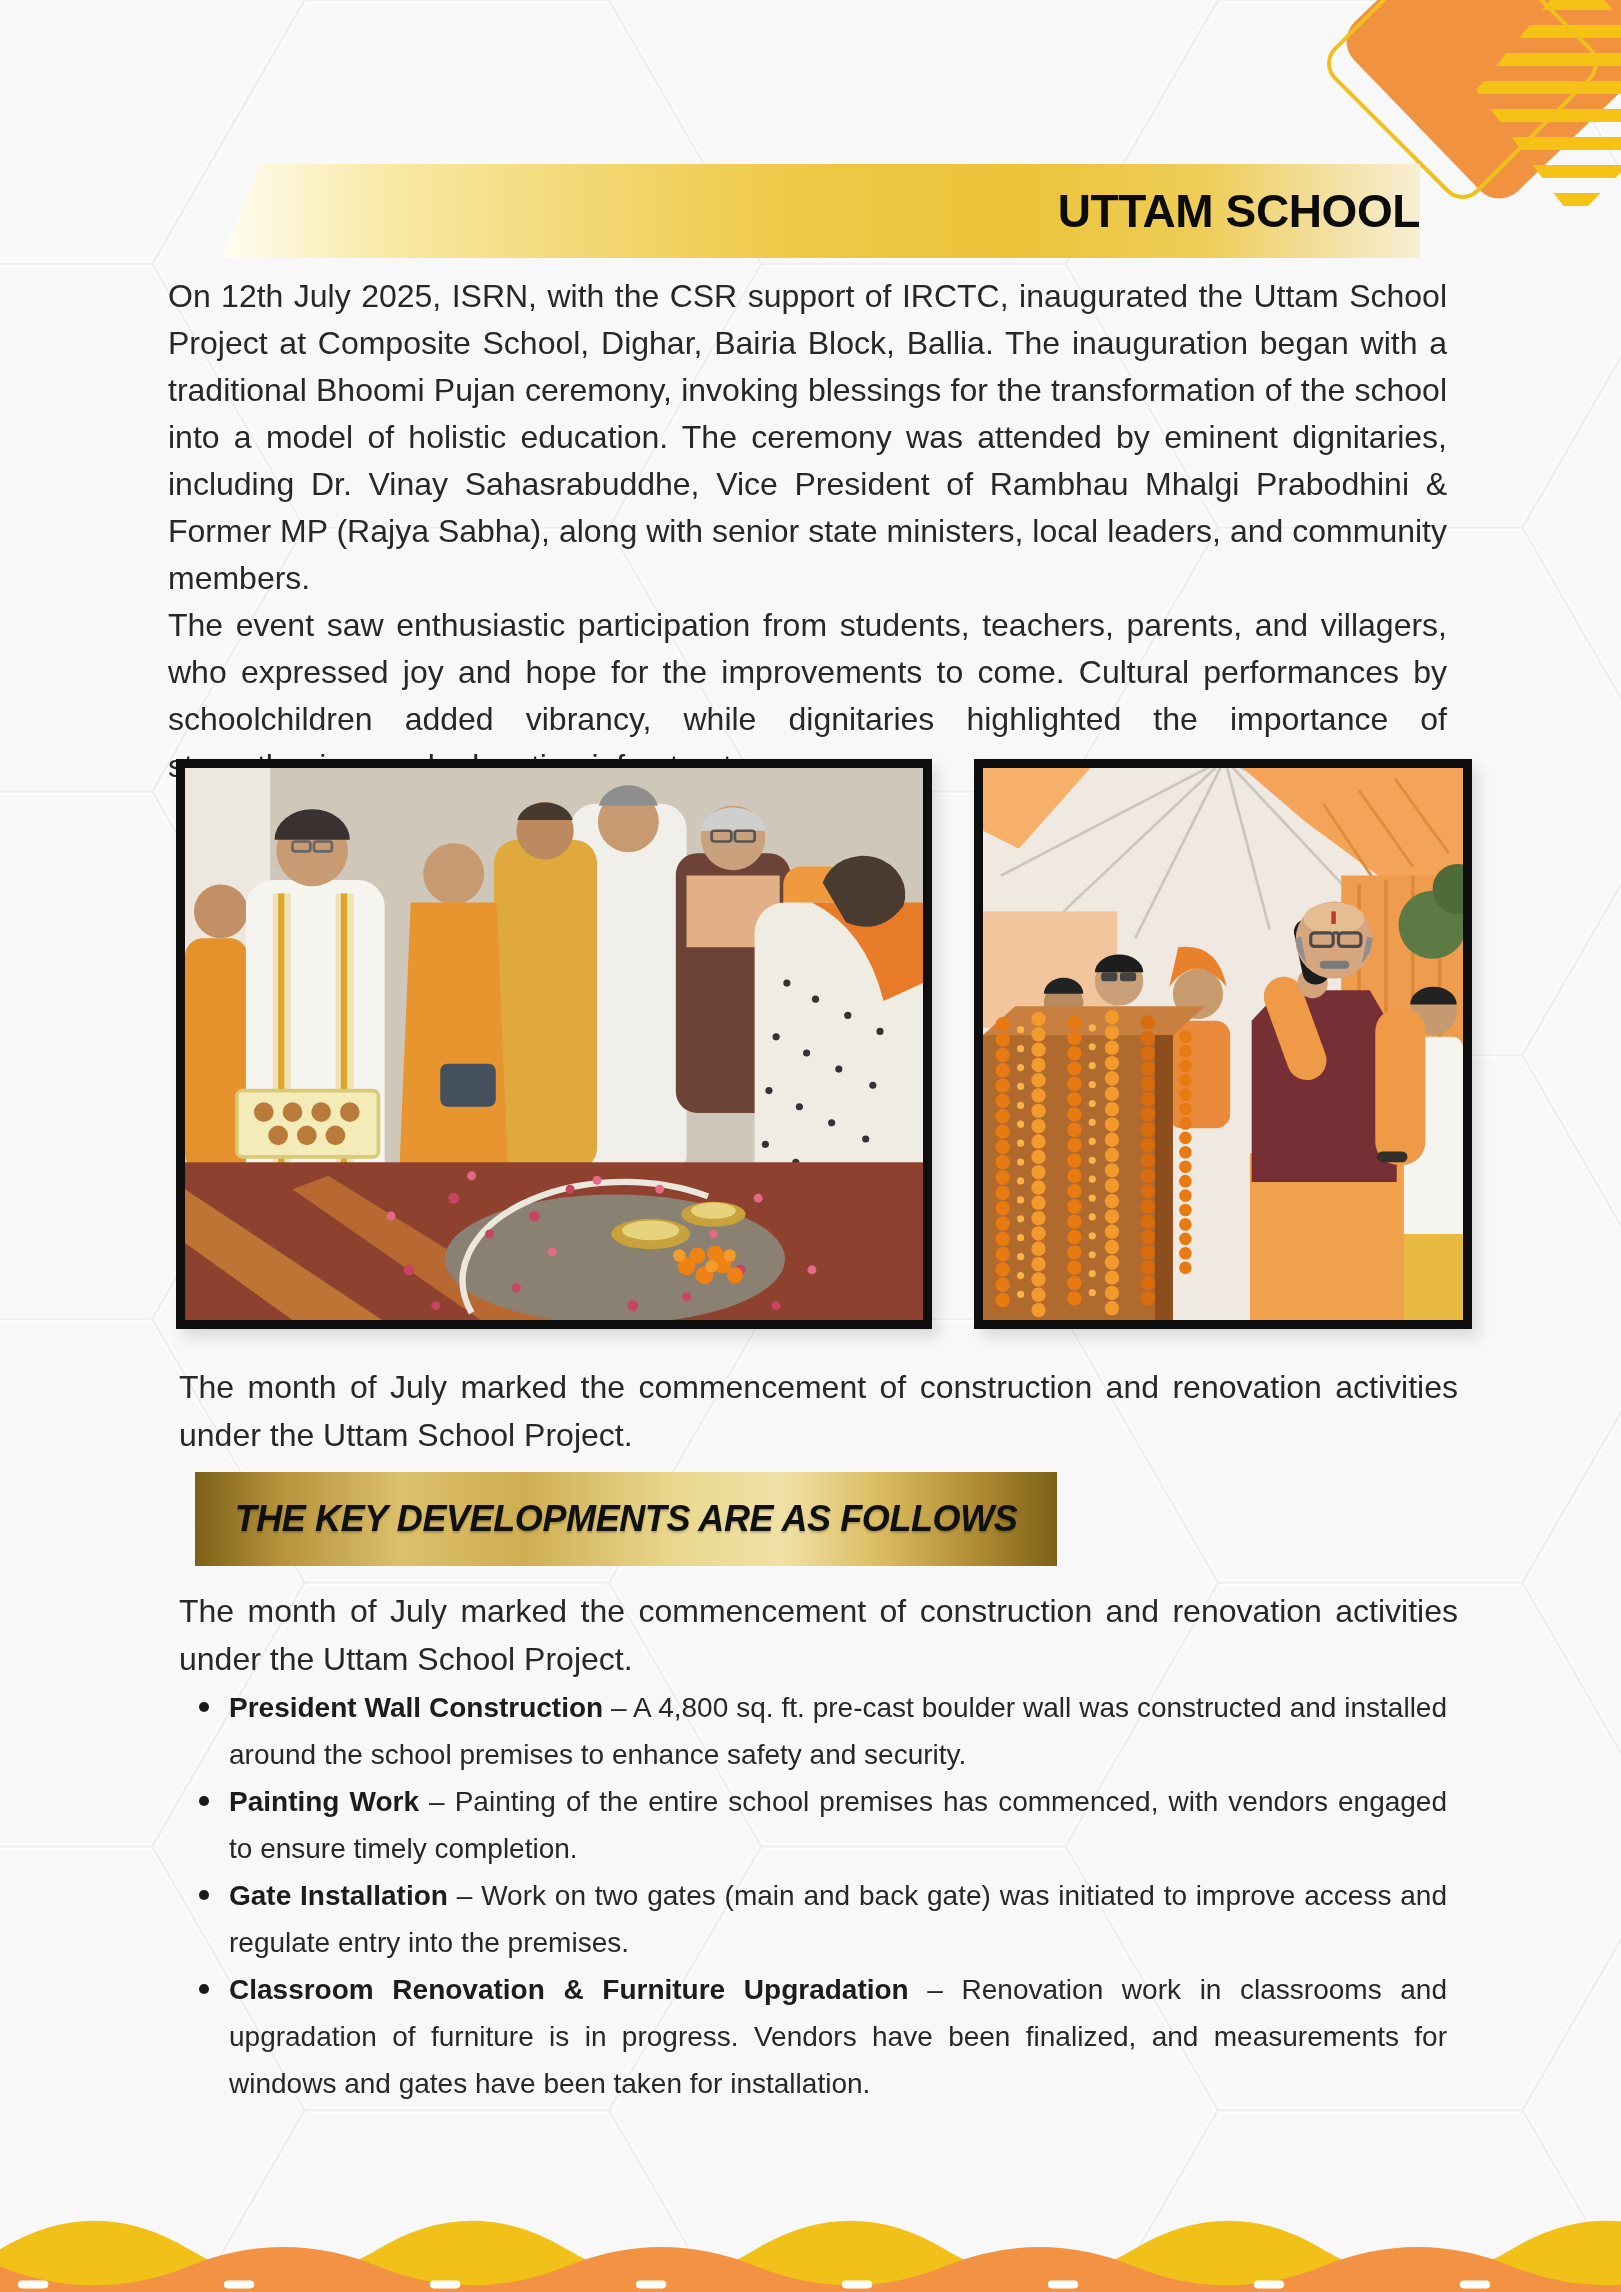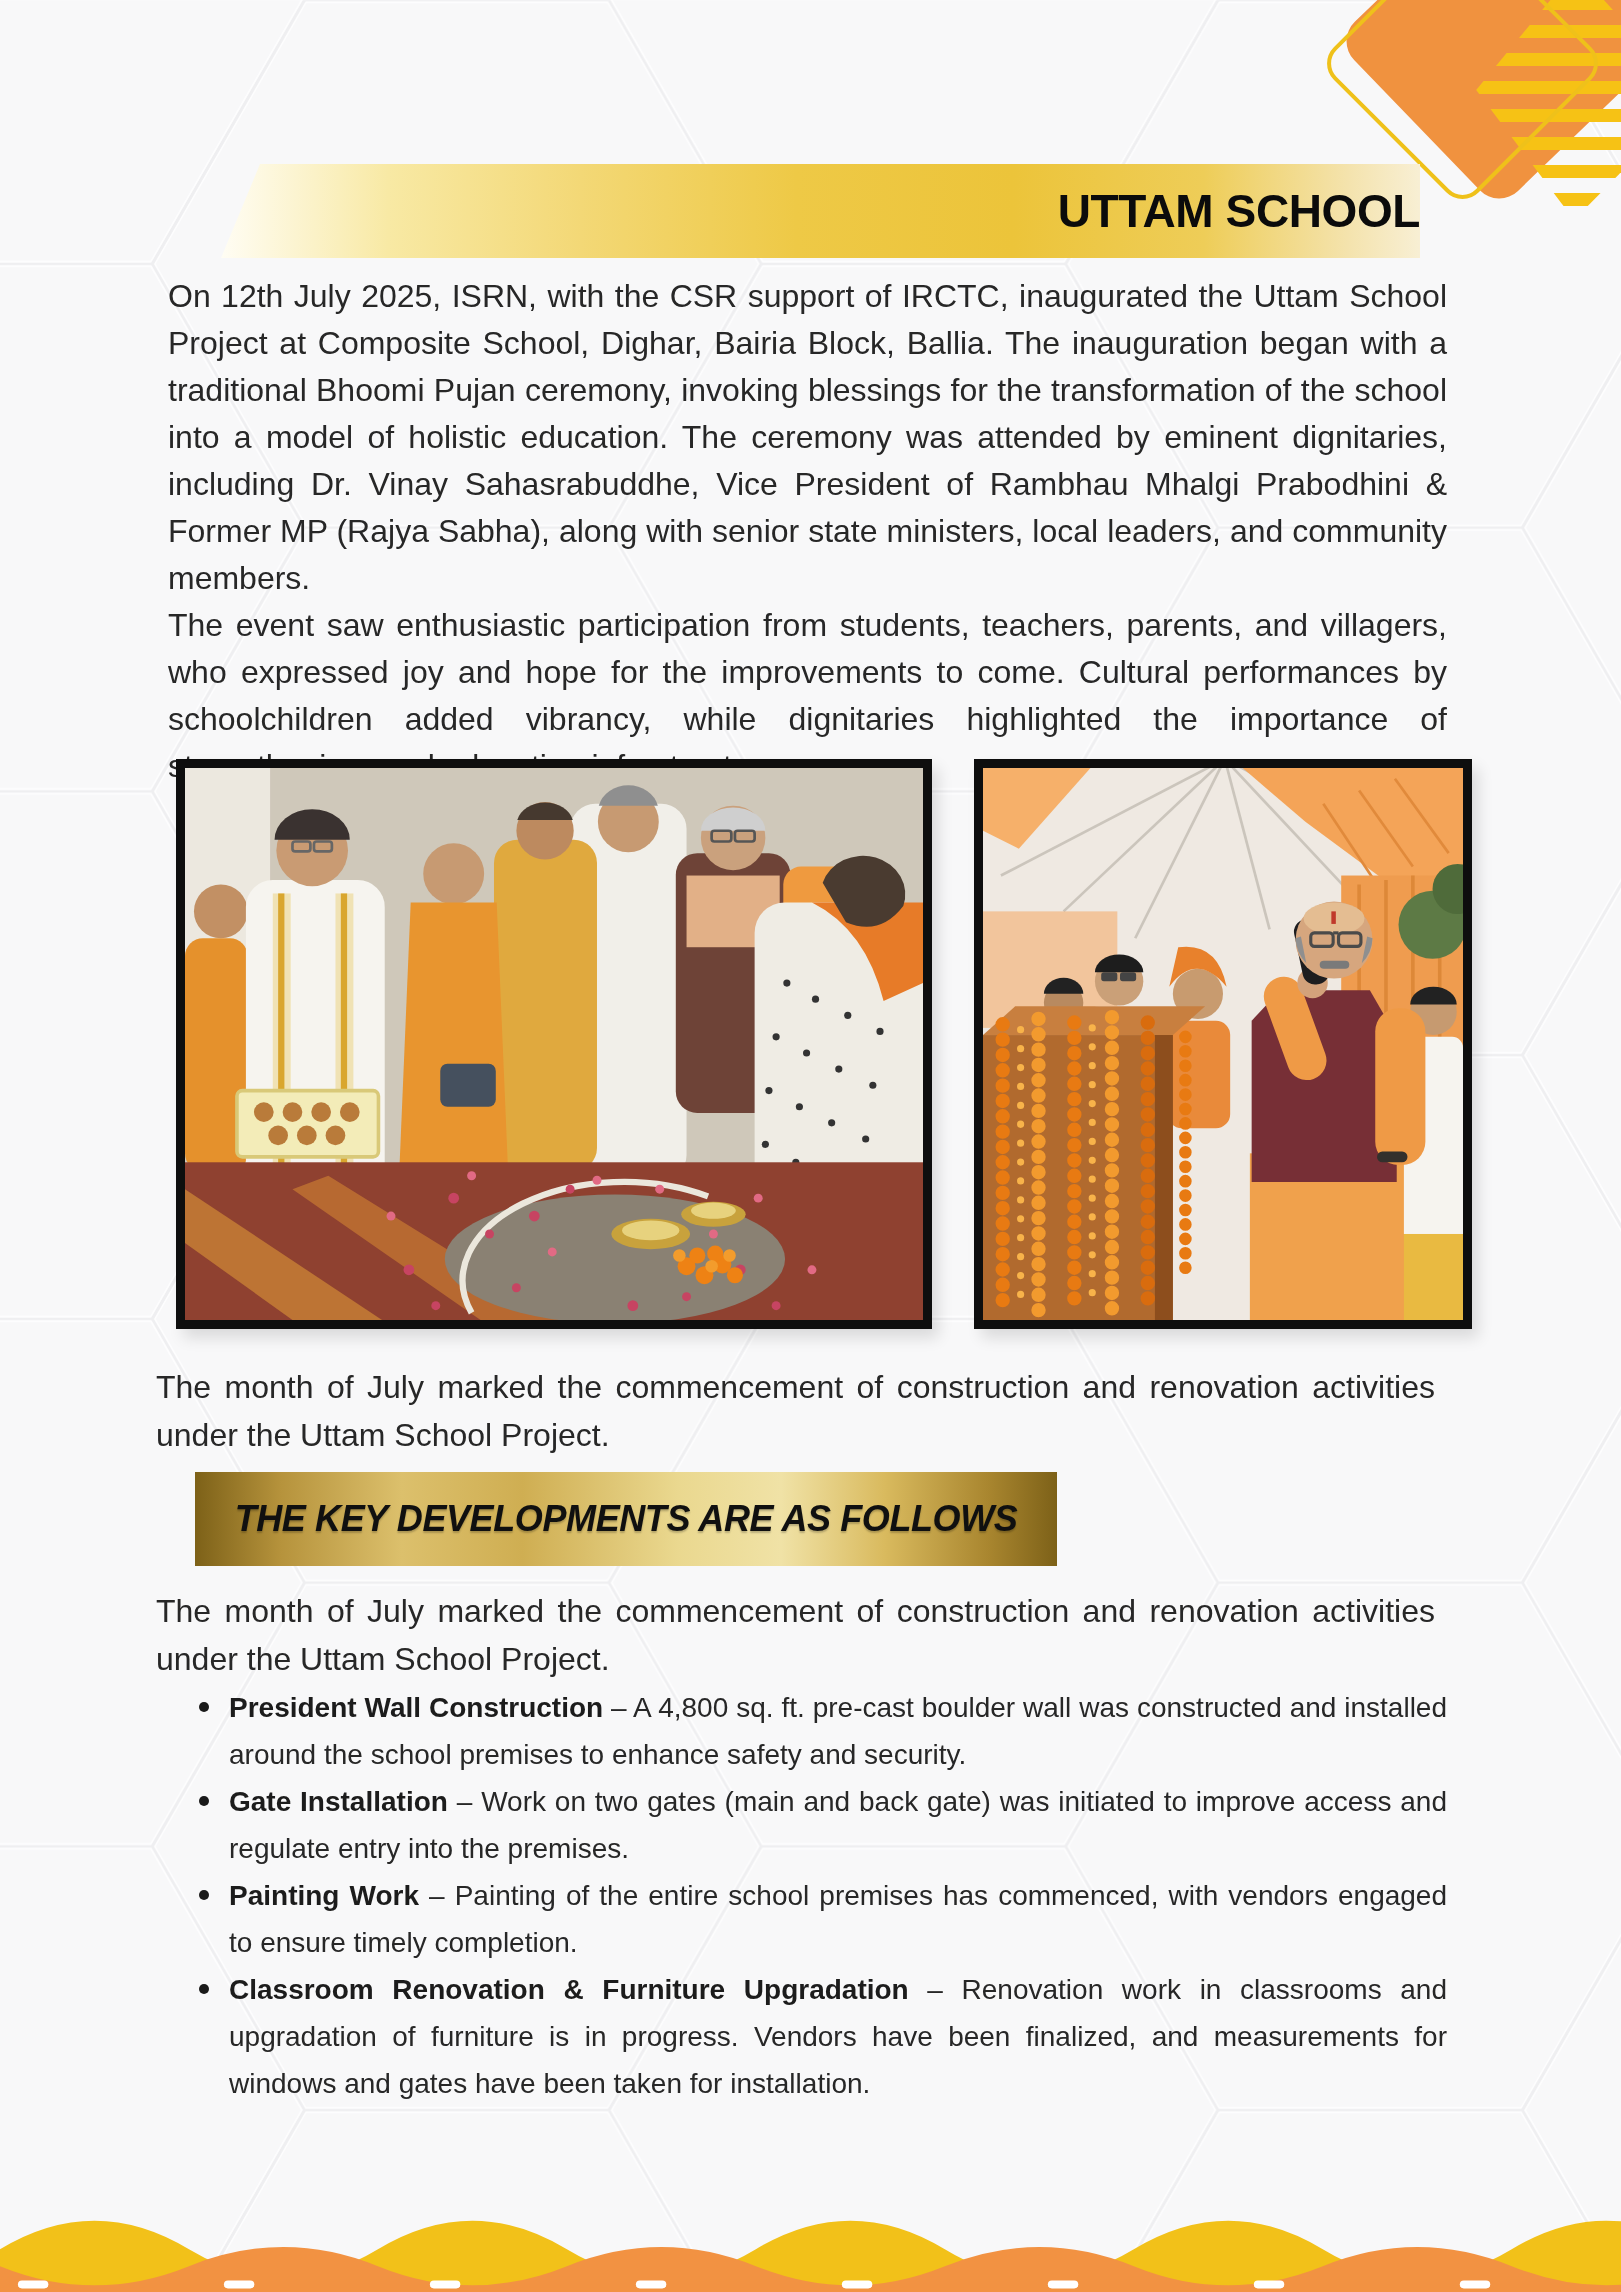--- a/index.html
+++ b/index.html
@@ -38,21 +38,21 @@
   }
   .title-banner h1{
     margin:0;line-height:94px;text-align:right;
     font-size:46px;font-weight:800;letter-spacing:-0.4px;color:#0b0b0b;
   }
   
   .intro{position:absolute;left:168px;top:273px;width:1279px;}
   .intro p, .month-para{
     margin:0;font-size:32px;line-height:47px;text-align:justify;color:#272727;
   }
-  .month-para{position:absolute;left:156px;width:1279px;line-height:48px;}
+  .month-para{position:absolute;left:179px;width:1279px;line-height:48px;}
   .month-1{top:1363px;}
   .month-2{top:1587px;}
   
   .photo{
     position:absolute;border:9px solid #0e0e0e;box-sizing:border-box;
     background:#cfc8ba;box-shadow:7.2px 9px 14.3px rgba(0,0,0,.12);
   }
   .photo-a{left:176px;top:759px;width:756px;height:570px;}
   .photo-b{left:974px;top:759px;width:498px;height:570px;}
   .photo svg{display:block;width:100%;height:100%;}
@@ -336,24 +336,24 @@
     <span>THE KEY DEVELOPMENTS ARE AS FOLLOWS</span>
   </div>
 
   <p class="month-para month-2">The month of July marked the commencement of construction and renovation activities under the Uttam School Project.</p>
 
   <ul class="bullets">
     <li>
       <span class="b-dot"></span><span class="b-title">President Wall Construction</span><span class="b-sep"> – </span><span class="b-text">A 4,800 sq. ft. pre-cast boulder wall was constructed and installed around the school premises to enhance safety and security.</span>
     </li>
     <li>
-      <span class="b-dot"></span><span class="b-title">Gate Installation</span><span class="b-sep"> – </span><span class="b-text">Work on two gates (main and back gate) was initiated to improve access and regulate entry into the premises.</span>
+      <span class="b-dot"></span><span class="b-title">Painting Work</span><span class="b-sep"> – </span><span class="b-text">Painting of the entire school premises has commenced, with vendors engaged to ensure timely completion.</span>
     </li>
     <li>
-      <span class="b-dot"></span><span class="b-title">Painting Work</span><span class="b-sep"> – </span><span class="b-text">Painting of the entire school premises has commenced, with vendors engaged to ensure timely completion.</span>
+      <span class="b-dot"></span><span class="b-title">Gate Installation</span><span class="b-sep"> – </span><span class="b-text">Work on two gates (main and back gate) was initiated to improve access and regulate entry into the premises.</span>
     </li>
     <li>
       <span class="b-dot"></span><span class="b-title">Classroom Renovation &amp; Furniture Upgradation</span><span class="b-sep"> – </span><span class="b-text">Renovation work in classrooms and upgradation of furniture is in progress. Vendors have been finalized, and measurements for windows and gates have been taken for installation.</span>
     </li>
   </ul>
 
   <svg class="waves" viewBox="0 0 1810 120" preserveAspectRatio="none" aria-hidden="true">
     <path fill="#F2C119" d="M-211,72 Q-105.5,136 0,72 T211,72 T422,72 T633,72 T844,72 T1055,72 T1266,72 T1477,72 T1688,72 T1899,72 T2110,72 L2110,130 L-211,130 Z"></path>
     <path fill="#F29242" d="M-211,91 Q-105.5,48 0,91 T211,91 T422,91 T633,91 T844,91 T1055,91 T1266,91 T1477,91 T1688,91 T1899,91 T2110,91 L2110,130 L-211,130 Z"></path>
     <g fill="#ffffff">

